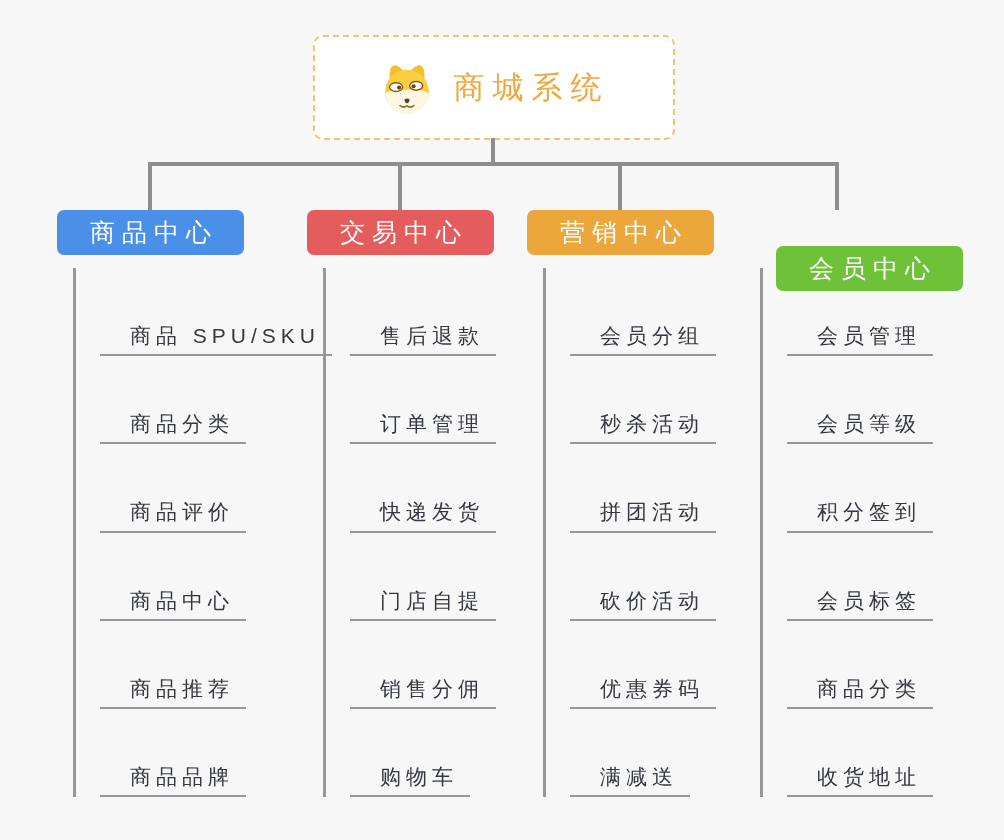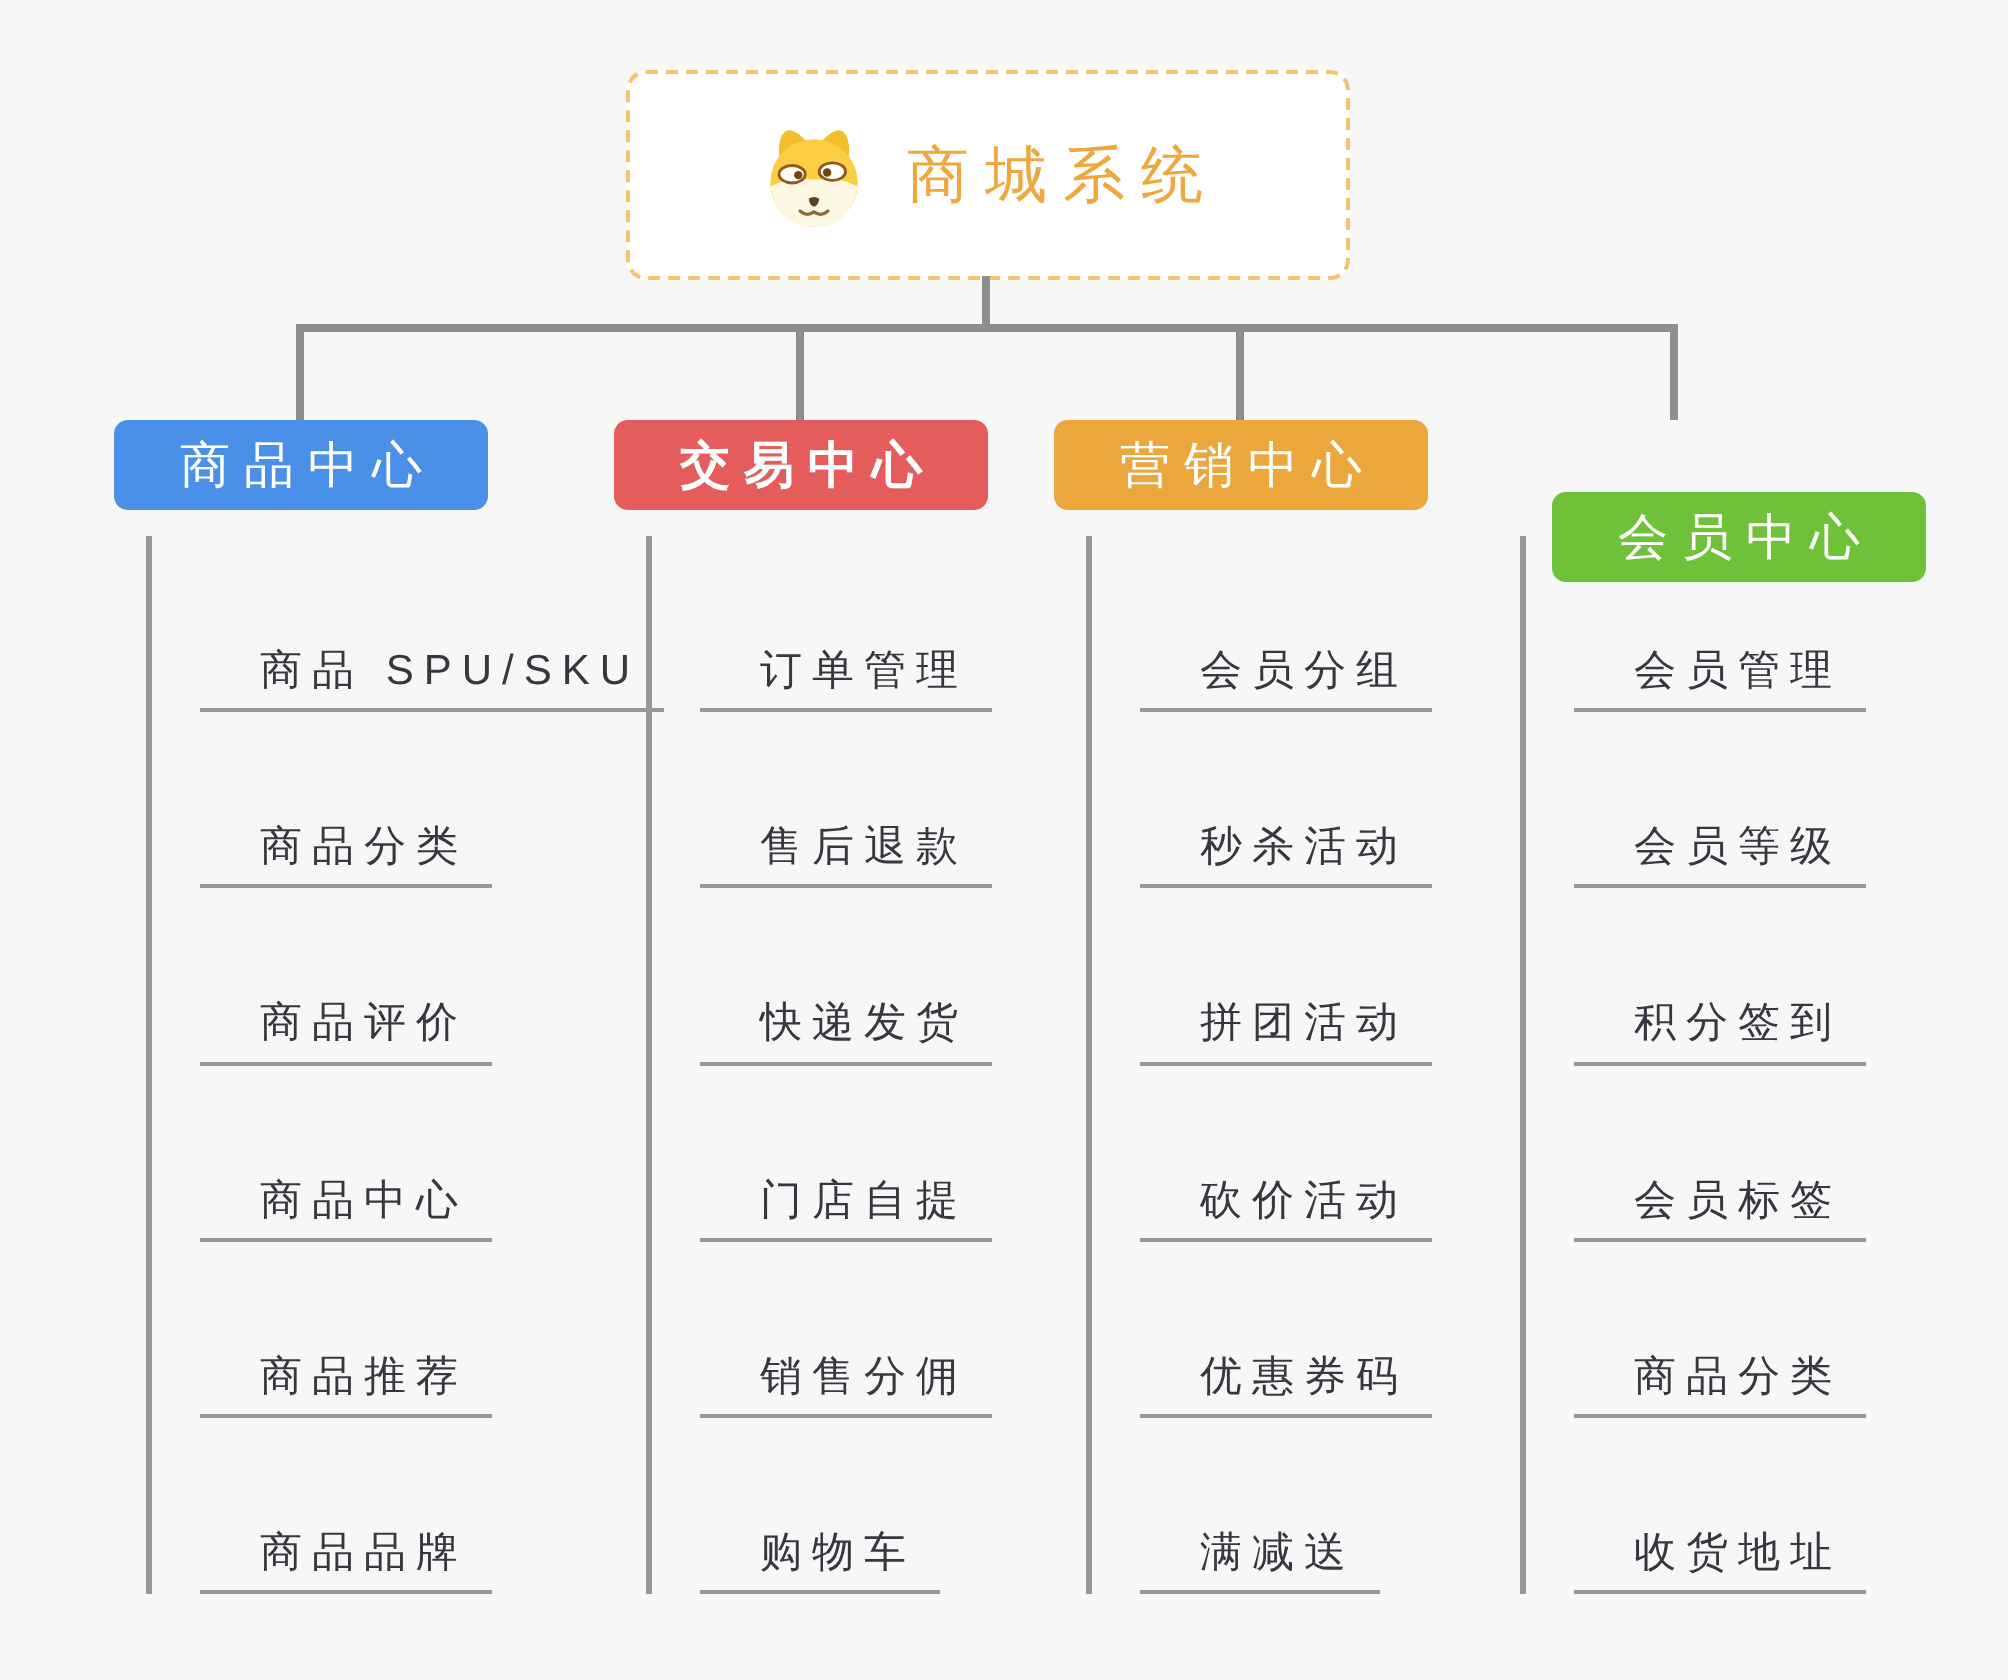--- a/index.html
+++ b/index.html
@@ -64,21 +64,21 @@
   <div class="conn stem-root"></div>
   <div class="conn h-line"></div>
   <div class="conn drop drop-1"></div>
   <div class="conn drop drop-2"></div>
   <div class="conn drop drop-3"></div>
   <div class="conn drop drop-4"></div>
 
   <div class="branch-header bh-1" style="background-color: rgb(74, 144, 232);">
     <span>商品中心</span>
   </div>
-  <div class="branch-header bh-2" style="background-color: rgb(228, 92, 92); font-weight: bold;">
+  <div class="branch-header bh-2" style="background-color: rgb(228, 92, 92);">
     <span>交易中心</span>
   </div>
   <div class="branch-header bh-3" style="background-color: rgb(235, 166, 60);">
     <span>营销中心</span>
   </div>
   <div class="branch-header bh-4" style="background-color: rgb(111, 193, 58);">
     <span>会员中心</span>
   </div>
 
   <div class="leaf-col col-1">
@@ -97,24 +97,24 @@
     <div class="leaf">
         <span>商品推荐</span>
       </div>
     <div class="leaf">
         <span>商品品牌</span>
       </div>
   </div>
 
   <div class="leaf-col col-2">
     <div class="leaf">
-        <span>订单管理</span>
+        <span>售后退款</span>
       </div>
     <div class="leaf">
-        <span>售后退款</span>
+        <span>订单管理</span>
       </div>
     <div class="leaf">
         <span>快递发货</span>
       </div>
     <div class="leaf">
         <span>门店自提</span>
       </div>
     <div class="leaf">
         <span>销售分佣</span>
       </div>

